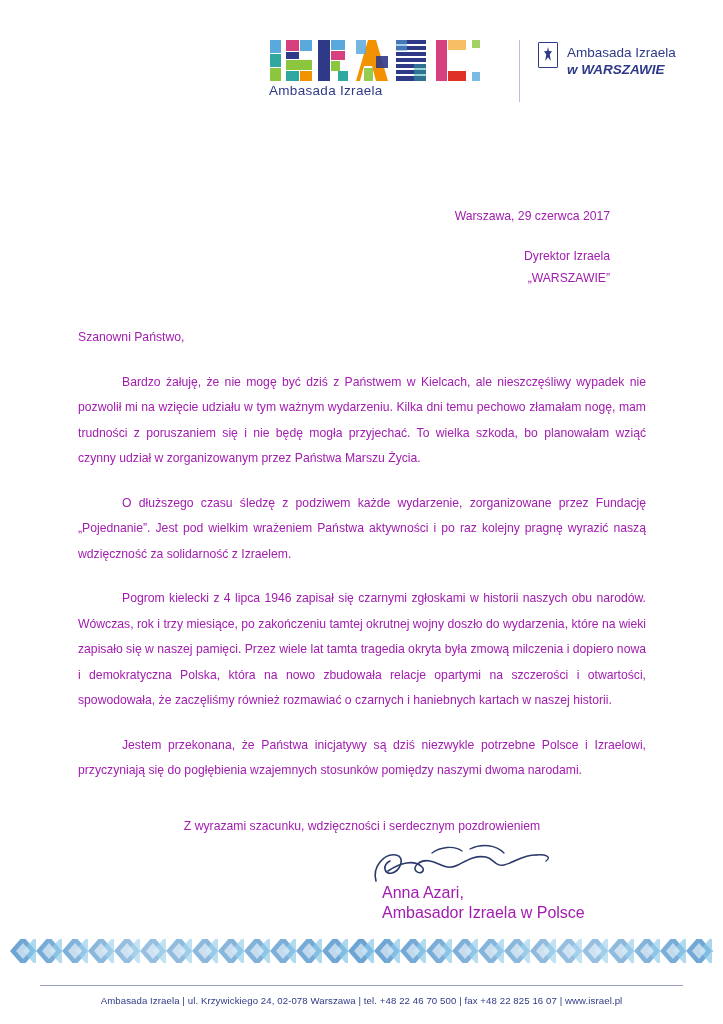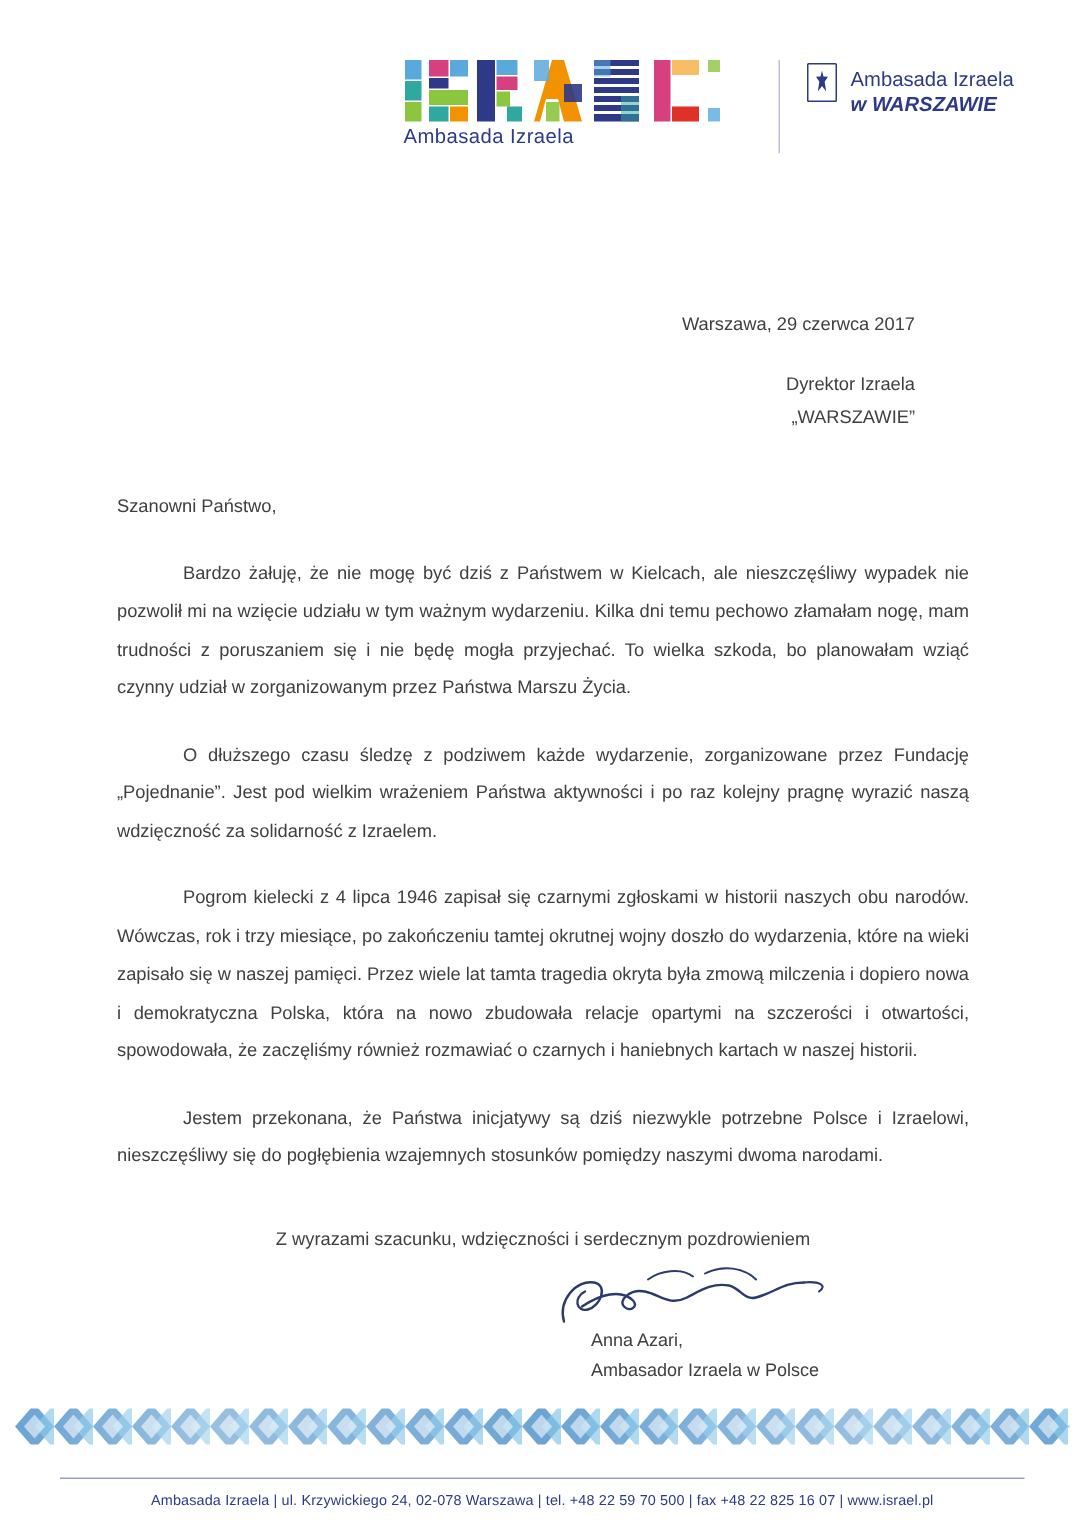--- a/index.html
+++ b/index.html
@@ -101,21 +101,21 @@
   .embassy-name .bold { font-weight: bold; }
 
   
   .letter {
     position: absolute;
     left: 78px;
     top: 205px;
     width: 568px;
     font-size: 12.2px;
     line-height: 25.5px;
-    color: #404040;
+    color: #a21caf;
   }
   .addr-block {
     text-align: right;
     padding-right: 36px;
     line-height: 22px;
   }
   .date-line { margin-bottom: 18px; }
   .recipient { line-height: 22px; }
   .salutation { margin-top: 36px; }
   p.para {
@@ -138,23 +138,23 @@
   }
   .sig-svg {
     position: absolute;
     left: 292px;
     top: 0;
     width: 200px;
     height: 48px;
   }
   .sig-name {
     position: absolute;
-    left: 316px;
+    left: 304px;
     top: 42px;
-    font-size: 12px;
+    font-size: 16px;
     line-height: 20px;
     white-space: nowrap;
   }
 
   
   .footer-pattern {
     position: absolute;
     left: 10px;
     bottom: 56px;
     width: 703px;
@@ -253,21 +253,21 @@
         <div>Dyrektor Izraela</div>
         <div>„WARSZAWIE”</div>
       </div>
     </div>
 
     <div class="salutation">Szanowni Państwo,</div>
 
     <p class="para">Bardzo żałuję, że nie mogę być dziś z Państwem w Kielcach, ale nieszczęśliwy wypadek nie pozwolił mi na wzięcie udziału w tym ważnym wydarzeniu. Kilka dni temu pechowo złamałam nogę, mam trudności z poruszaniem się i nie będę mogła przyjechać. To wielka szkoda, bo planowałam wziąć czynny udział w zorganizowanym przez Państwa Marszu Życia.</p>
     <p class="para">O dłuższego czasu śledzę z podziwem każde wydarzenie, zorganizowane przez Fundację „Pojednanie”. Jest pod wielkim wrażeniem Państwa aktywności i po raz kolejny pragnę wyrazić naszą wdzięczność za solidarność z Izraelem.</p>
     <p class="para">Pogrom kielecki z 4 lipca 1946 zapisał się czarnymi zgłoskami w historii naszych obu narodów. Wówczas, rok i trzy miesiące, po zakończeniu tamtej okrutnej wojny doszło do wydarzenia, które na wieki zapisało się w naszej pamięci. Przez wiele lat tamta tragedia okryta była zmową milczenia i dopiero nowa i demokratyczna Polska, która na nowo zbudowała relacje opartymi na szczerości i otwartości, spowodowała, że zaczęliśmy również rozmawiać o czarnych i haniebnych kartach w naszej historii.</p>
-    <p class="para">Jestem przekonana, że Państwa inicjatywy są dziś niezwykle potrzebne Polsce i Izraelowi, nieszczęśliwy się do pogłębienia wzajemnych stosunków pomiędzy naszymi dwoma narodami.</p>
+    <p class="para">Jestem przekonana, że Państwa inicjatywy są dziś niezwykle potrzebne Polsce i Izraelowi, przyczyniają się do pogłębienia wzajemnych stosunków pomiędzy naszymi dwoma narodami.</p>
 
     <p class="closing">Z wyrazami szacunku, wdzięczności i serdecznym pozdrowieniem</p>
 
     <div class="sig-area">
       <svg class="sig-svg" viewBox="0 0 200 48">
         <path d="M6 40 C2 26, 14 12, 26 14 C36 16, 30 30, 22 32 C14 34, 12 24, 20 20" fill="none" stroke="#2b3a6b" stroke-width="1.6" stroke-linecap="round"></path>
         <path d="M18 30 C30 22, 44 18, 52 26 C56 30, 50 34, 46 30 C42 26, 50 18, 60 20 C70 22, 76 30, 88 24
                  C96 20, 104 14, 116 16 C124 18, 126 26, 134 24 C146 21, 152 14, 166 14" fill="none" stroke="#2b3a6b" stroke-width="1.6" stroke-linecap="round"></path>
         <path d="M62 12 C70 6, 84 4, 92 10" fill="none" stroke="#2b3a6b" stroke-width="1.3" stroke-linecap="round"></path>
         <path d="M100 8 C112 2, 126 4, 134 12" fill="none" stroke="#2b3a6b" stroke-width="1.3" stroke-linecap="round"></path>
@@ -295,15 +295,15 @@
         <stop offset="100%" stop-color="#ffffff" stop-opacity="0.05"></stop>
       </linearGradient>
     </defs>
     <rect x="0" y="0" width="703" height="34" fill="url(#wv)"></rect>
     <rect x="0" y="0" width="703" height="34" fill="url(#fade)"></rect>
     <rect x="0" y="0" width="703" height="5" fill="#ffffff"></rect>
     <rect x="0" y="29" width="703" height="5" fill="#ffffff"></rect>
   </svg>
 
   <div class="footer-rule"></div>
-  <div class="footer-text">Ambasada Izraela | ul. Krzywickiego 24, 02-078 Warszawa | tel. +48 22 59 70 500 | fax +48 22 825 16 07 | www.israel.pl</div>
+  <div class="footer-text">Ambasada Izraela | ul. Krzywickiego 24, 02-078 Warszawa | tel. +48 22 46 70 500 | fax +48 22 825 16 07 | www.israel.pl</div>
 
 </div>
 
 </body></html>

